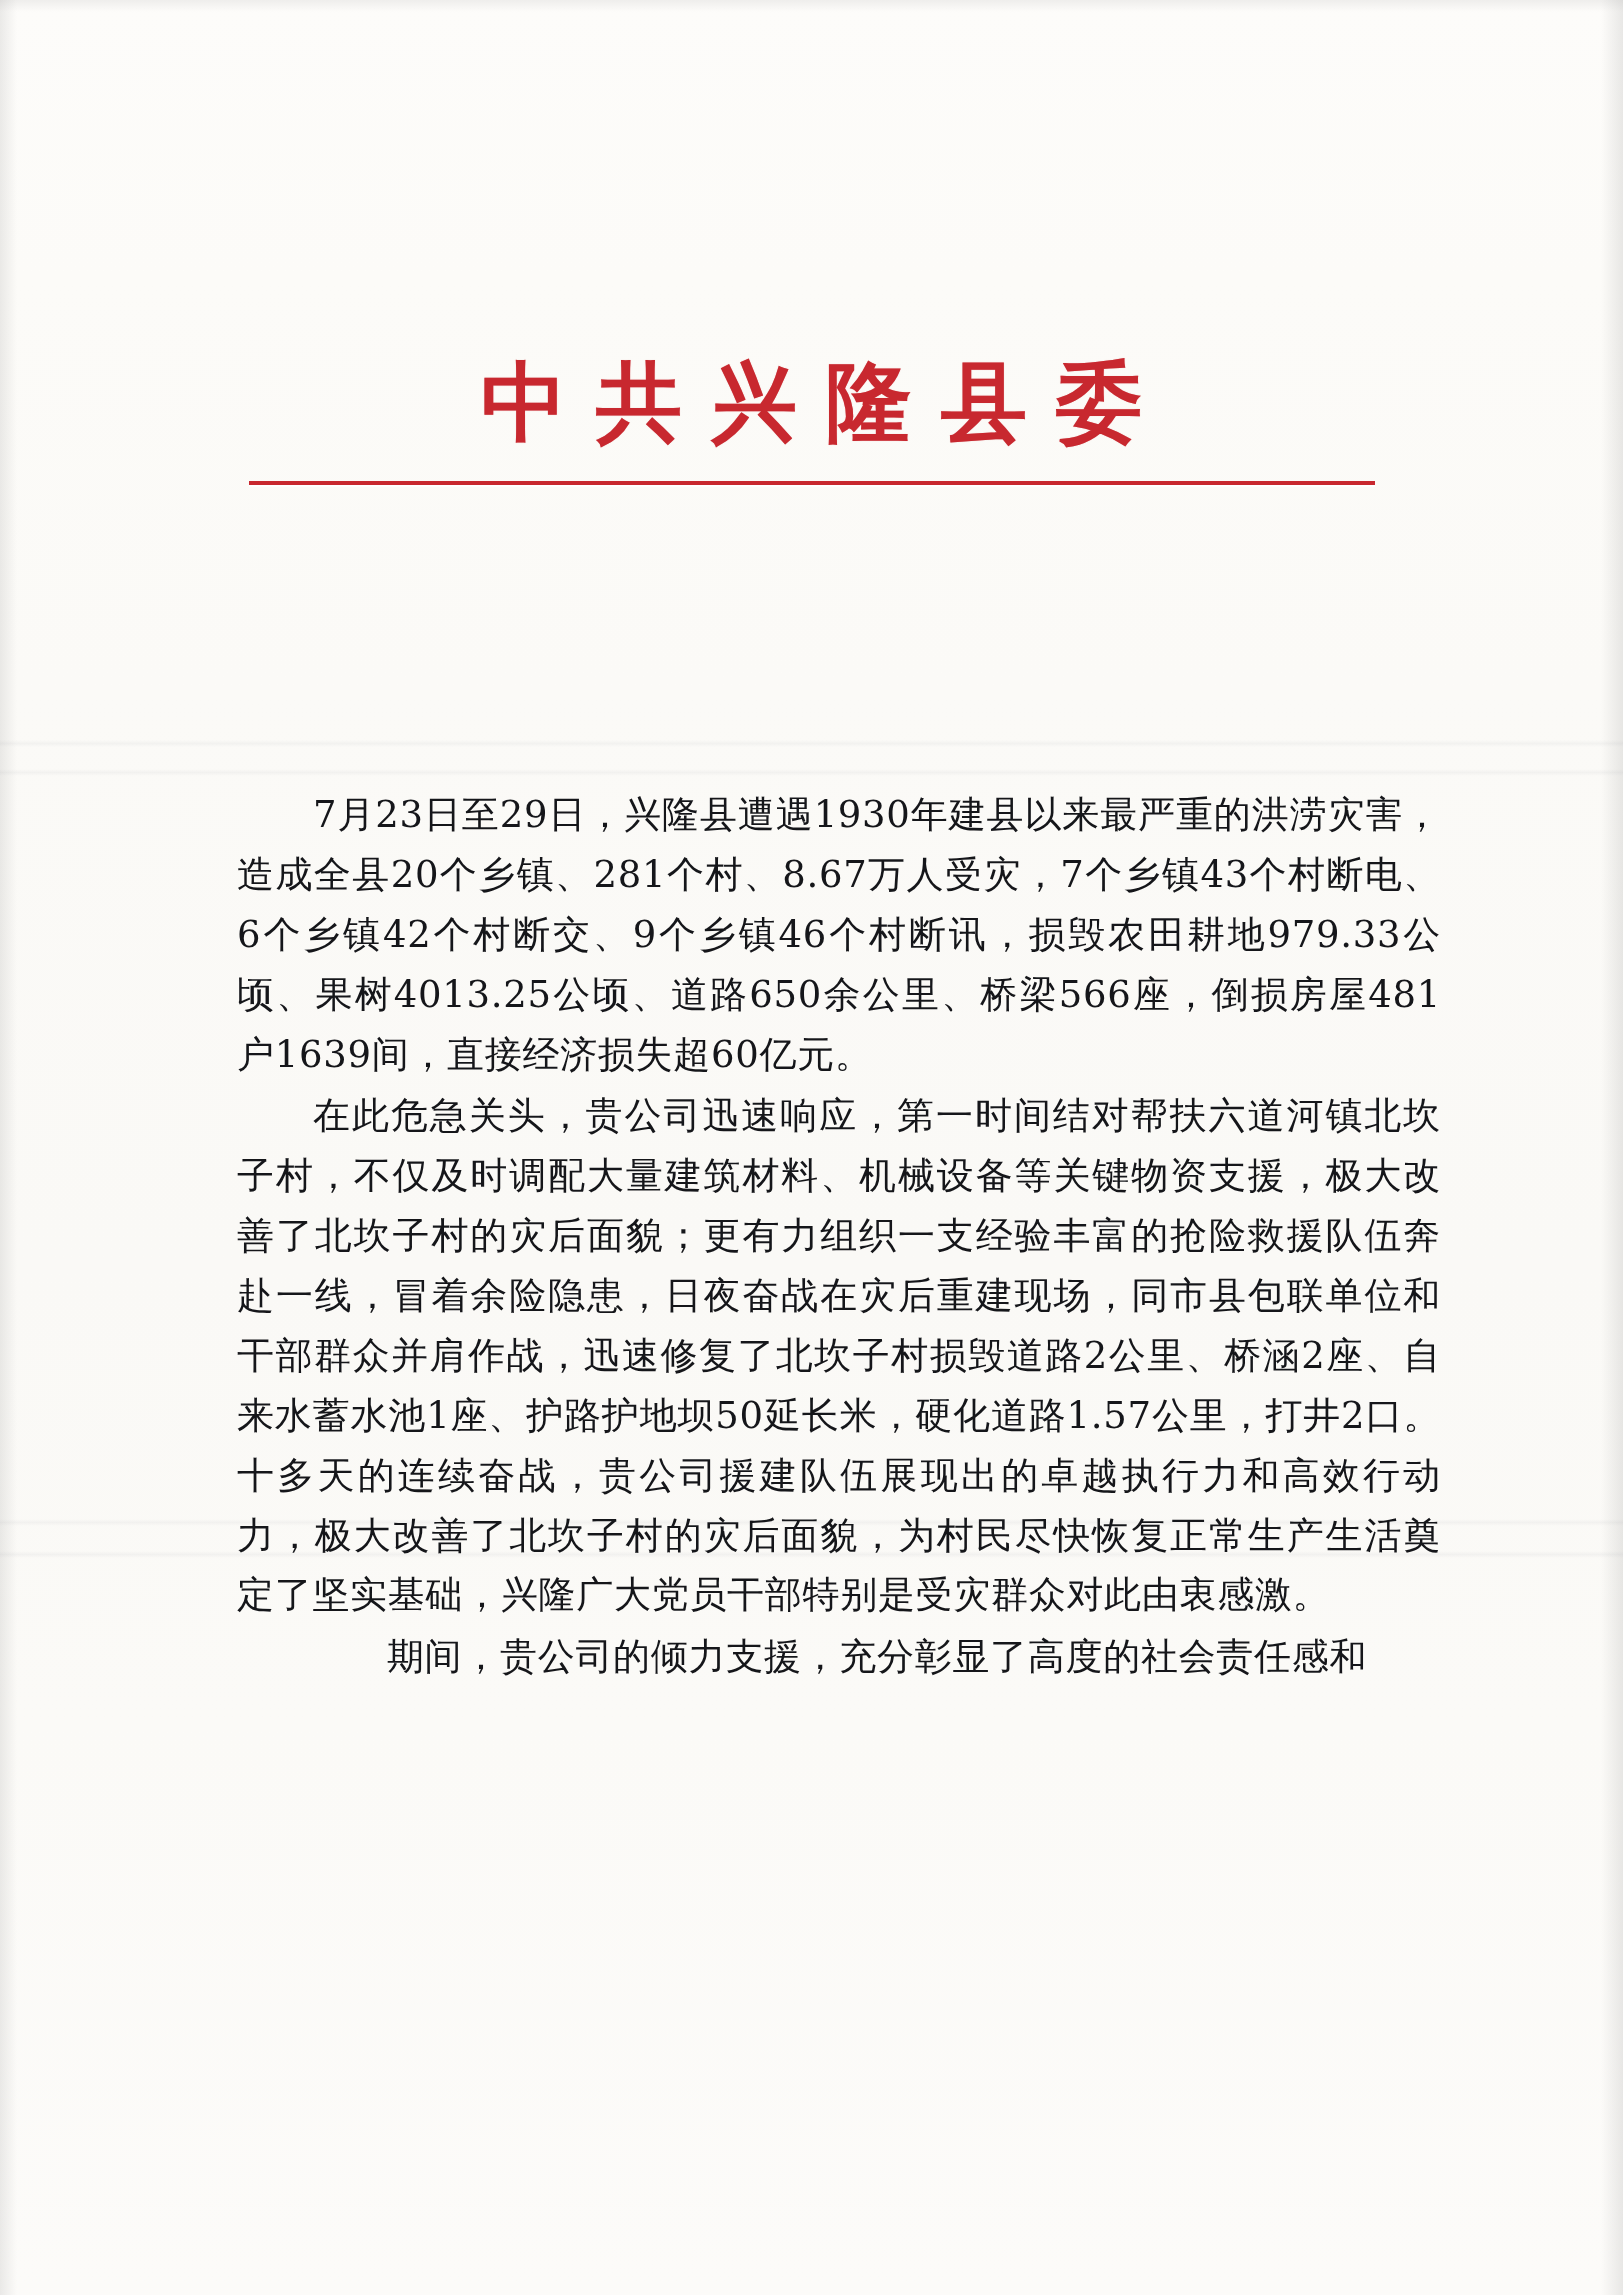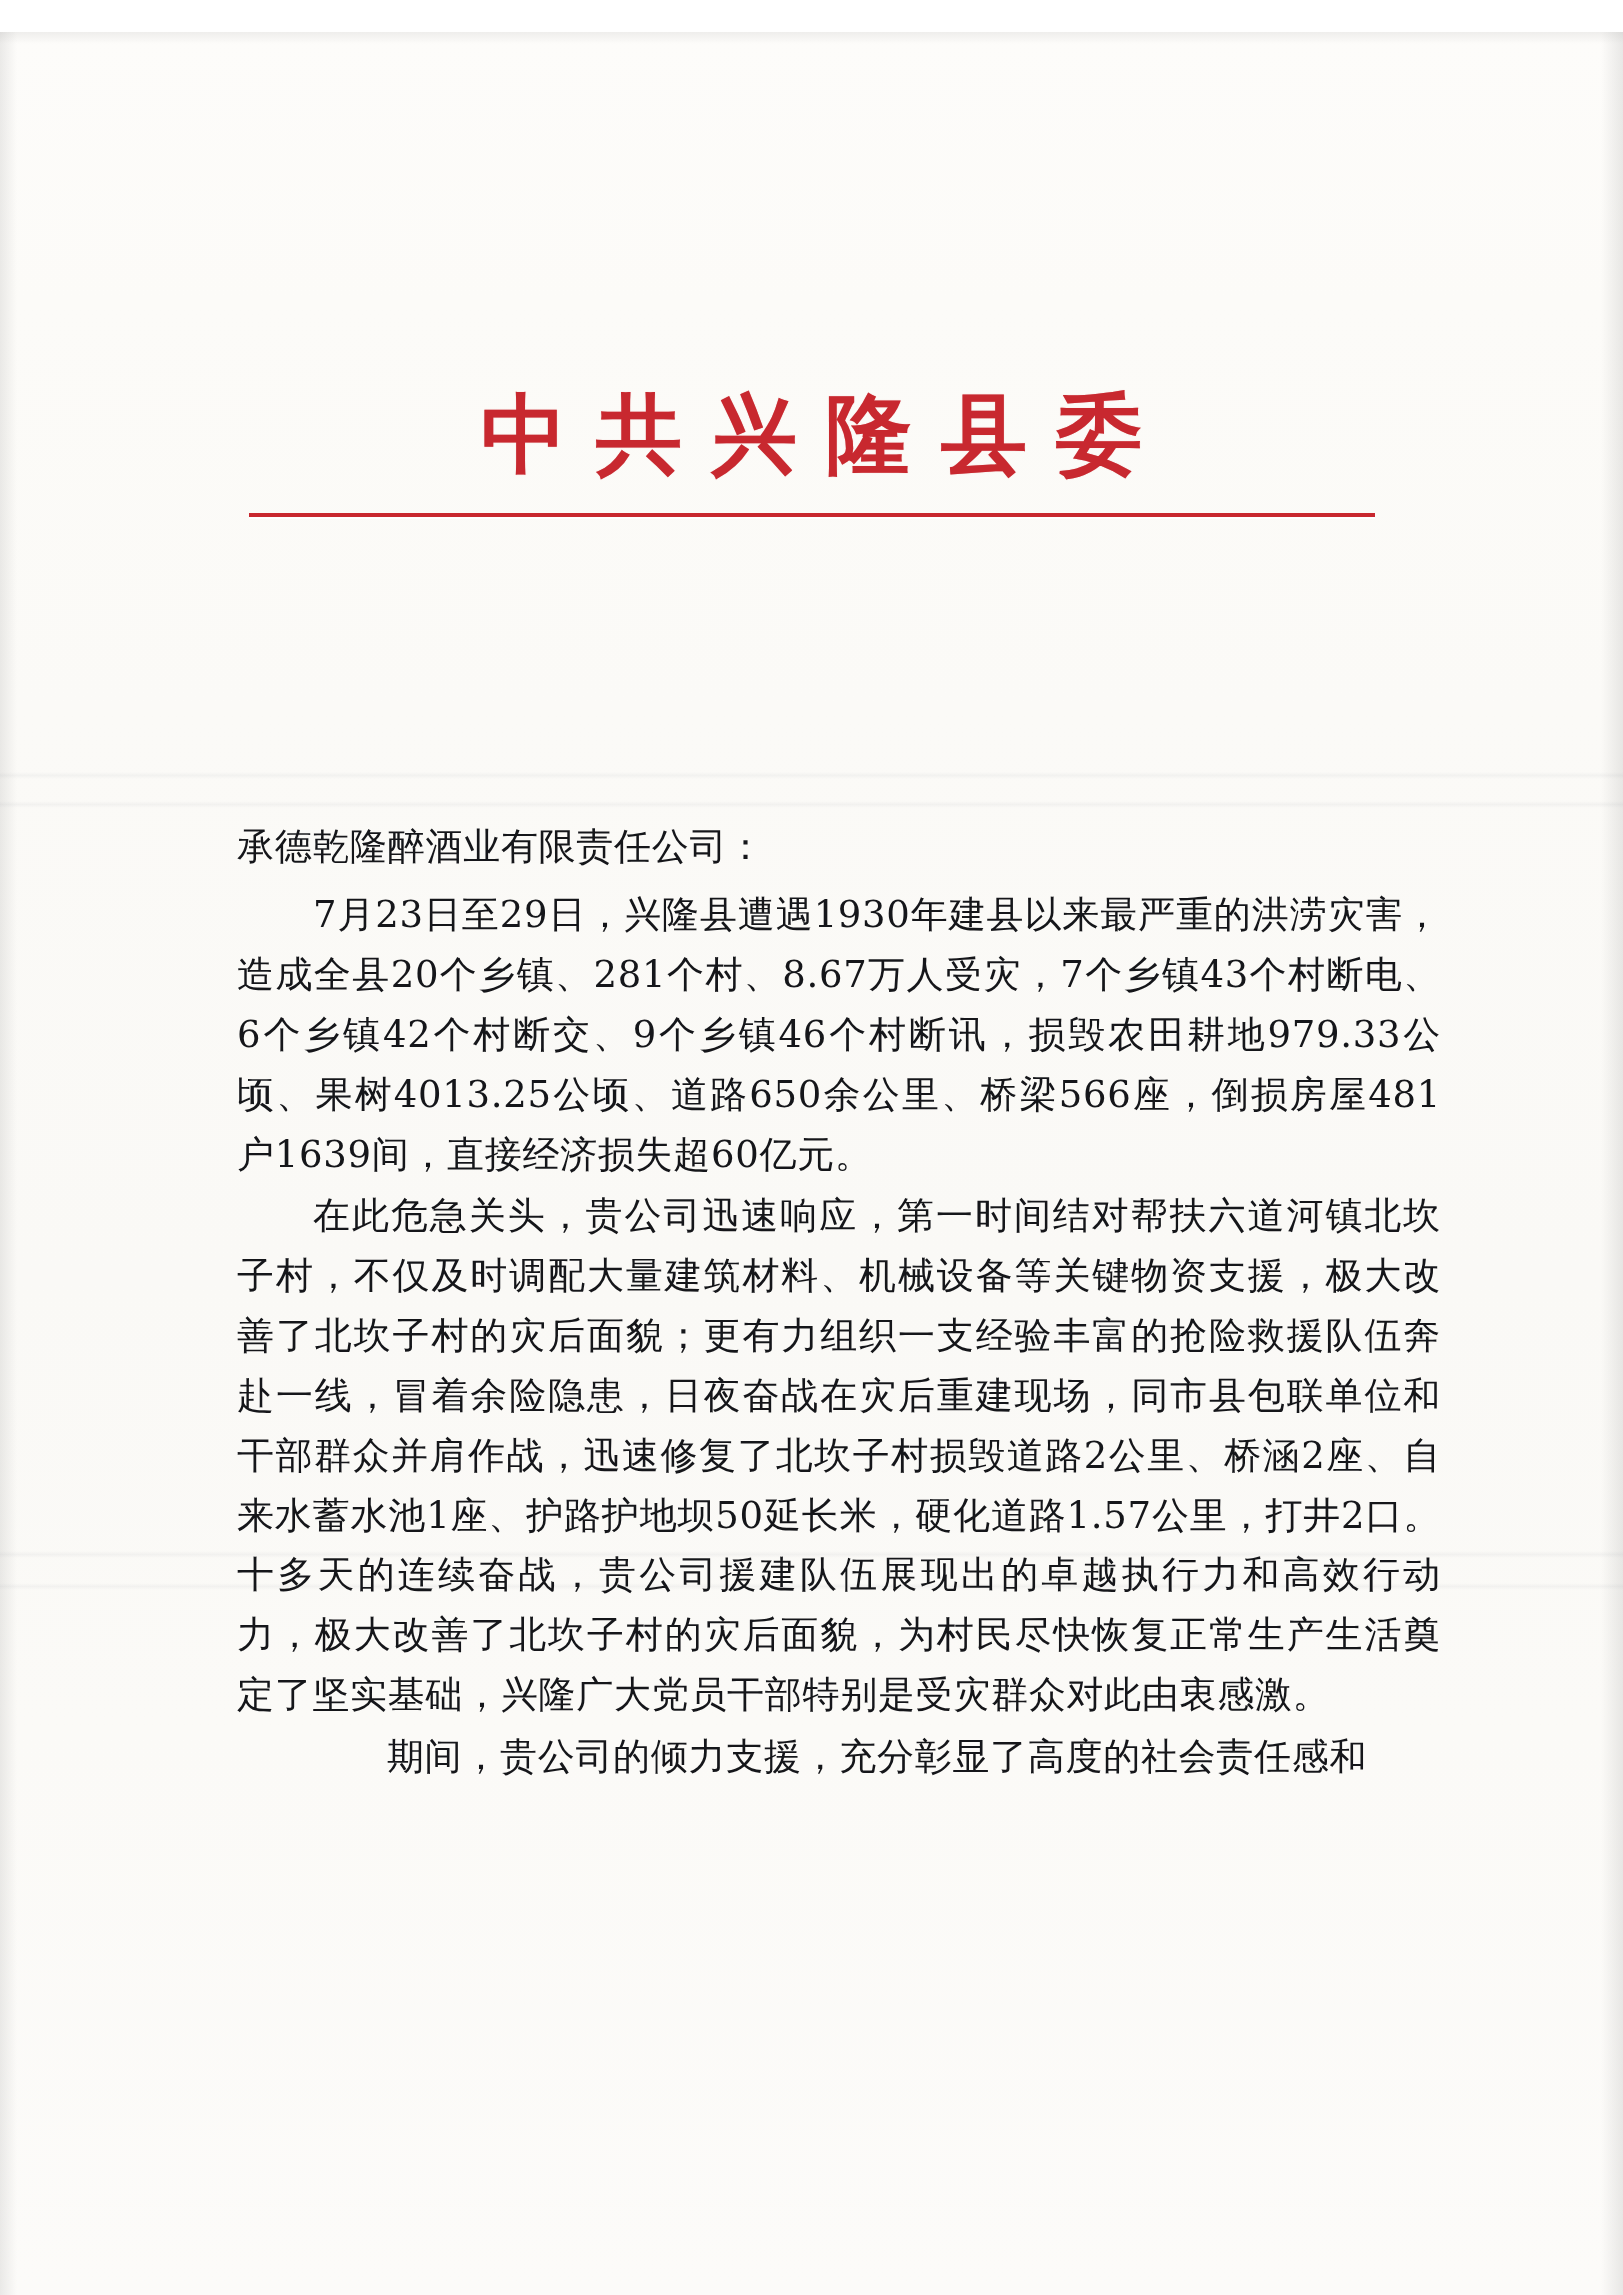--- a/index.html
+++ b/index.html
@@ -20,21 +20,20 @@
     position: absolute;
     inset: 0;
     background:
       linear-gradient(180deg,
         #fdfcfa 0%,
         #fcfbf8 12%,
         #fbfaf7 30%,
         #faf9f6 55%,
         #fbfaf7 75%,
         #fcfbf9 100%);
-    margin-top: 32px;
   }
 
   
   .crease {
     position: absolute;
     left: 0;
     right: 0;
     height: 1.3px;
     background: rgba(120,125,135,0.10);
   }
@@ -143,21 +142,20 @@
   <div class="crease soft" style="top:1519px;"></div>
   <div class="crease soft" style="top:1551px;"></div>
 
   <div id="letterhead">
     <div id="letterhead-title">中共兴隆县委</div>
     <div id="letterhead-rule"></div>
   </div>
 
 
   <div id="body-block">
-    <div class="salutation">承德乾隆醉酒业有限责任公司：</div>
 
     <p class="para">7月23日至29日，兴隆县遭遇1930年建县以来最严重的洪涝灾害，造成全县20个乡镇、281个村、8.67万人受灾，7个乡镇43个村断电、6个乡镇42个村断交、9个乡镇46个村断讯，损毁农田耕地979.33公顷、果树4013.25公顷、道路650余公里、桥梁566座，倒损房屋481户1639间，直接经济损失超60亿元。</p>
 
     <p class="para">在此危急关头，贵公司迅速响应，第一时间结对帮扶六道河镇北坎子村，不仅及时调配大量建筑材料、机械设备等关键物资支援，极大改善了北坎子村的灾后面貌；更有力组织一支经验丰富的抢险救援队伍奔赴一线，冒着余险隐患，日夜奋战在灾后重建现场，同市县包联单位和干部群众并肩作战，迅速修复了北坎子村损毁道路2公里、桥涵2座、自来水蓄水池1座、护路护地坝50延长米，硬化道路1.57公里，打井2口。十多天的连续奋战，贵公司援建队伍展现出的卓越执行力和高效行动力，极大改善了北坎子村的灾后面貌，为村民尽快恢复正常生产生活奠定了坚实基础，兴隆广大党员干部特别是受灾群众对此由衷感激。</p>
 
     <p class="para last-partial">期间，贵公司的倾力支援，充分彰显了高度的社会责任感和</p>
   </div>
 </div>
 
 

